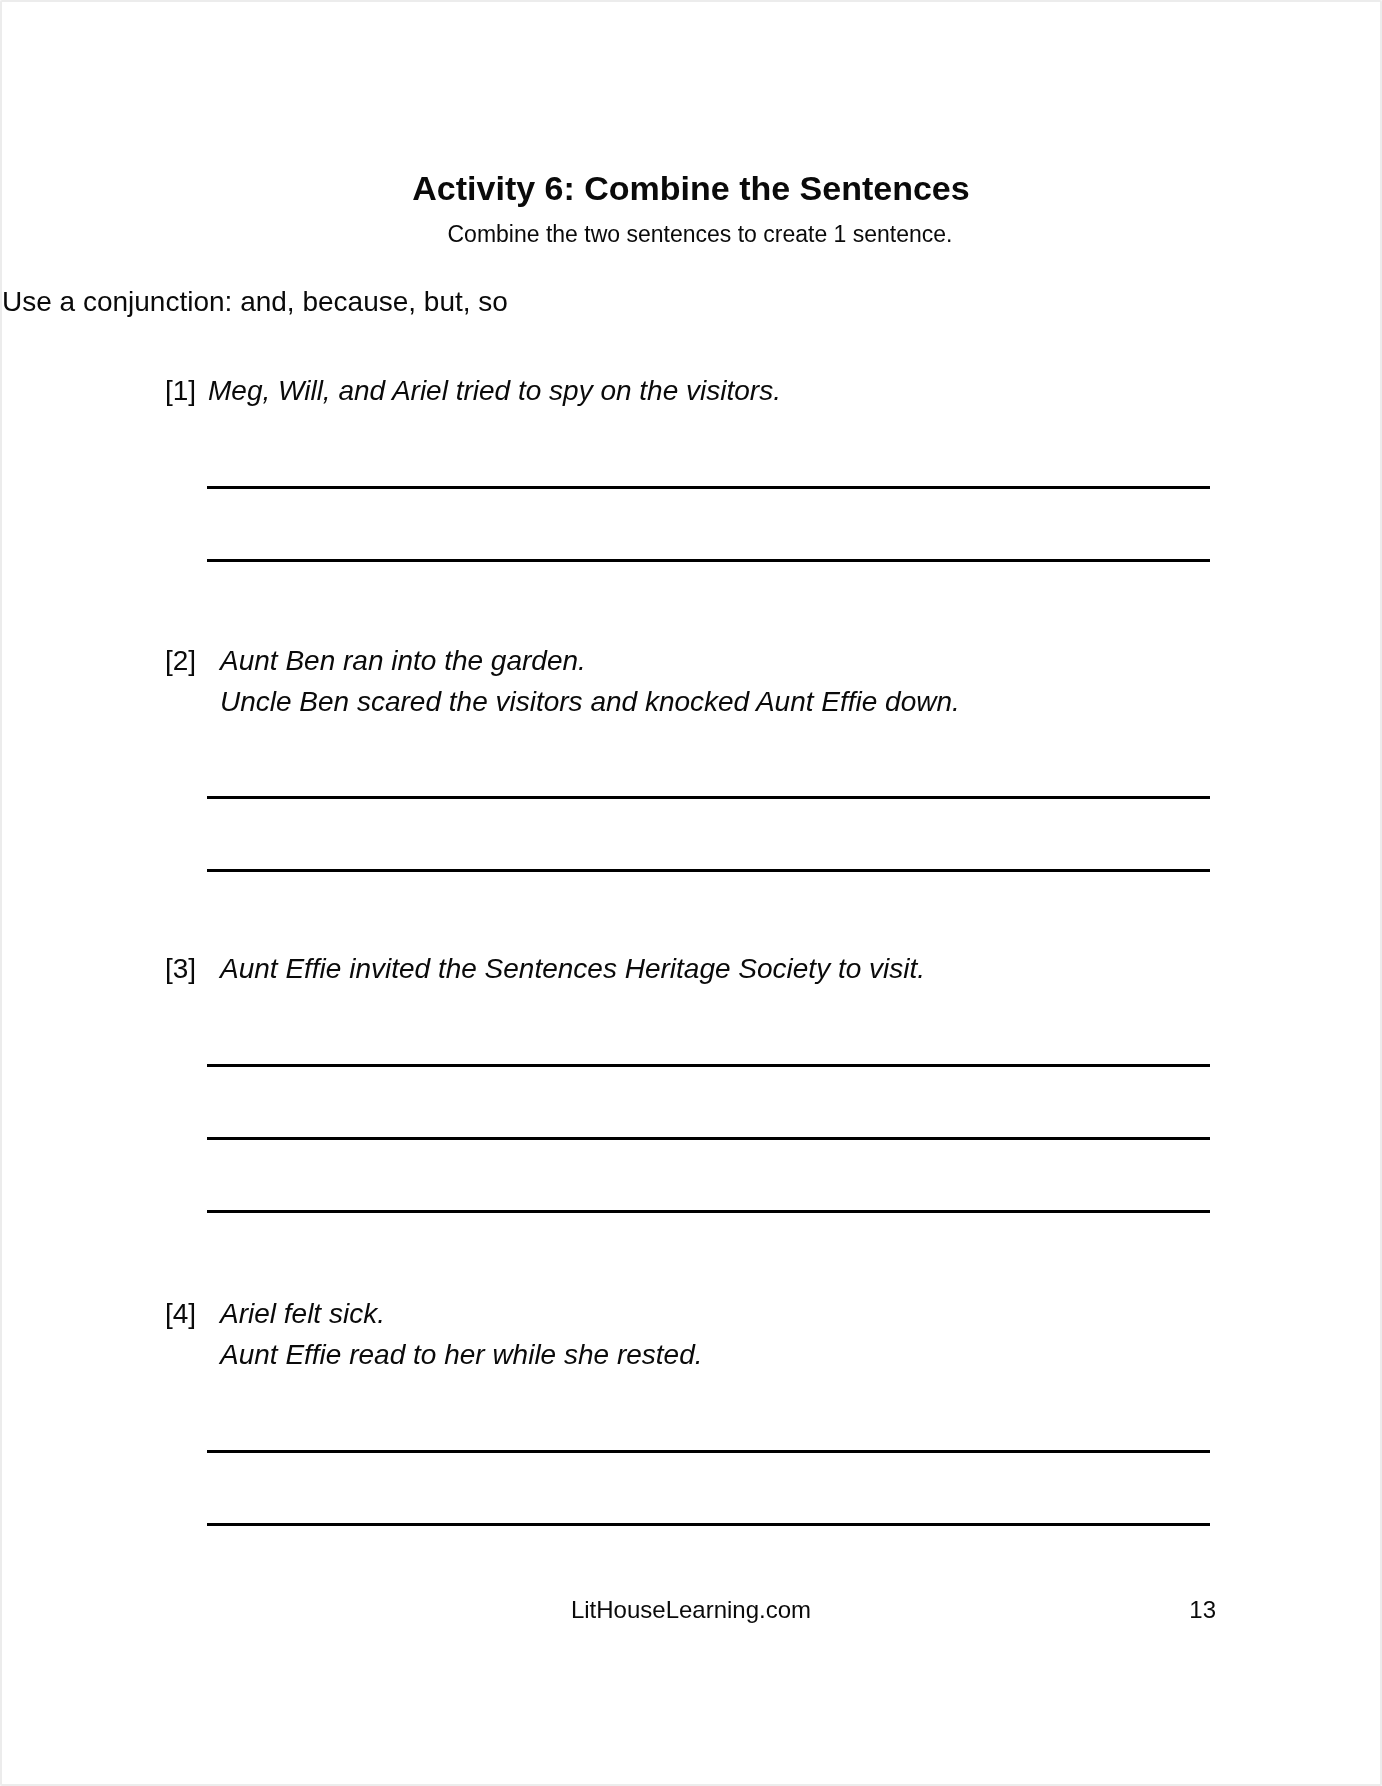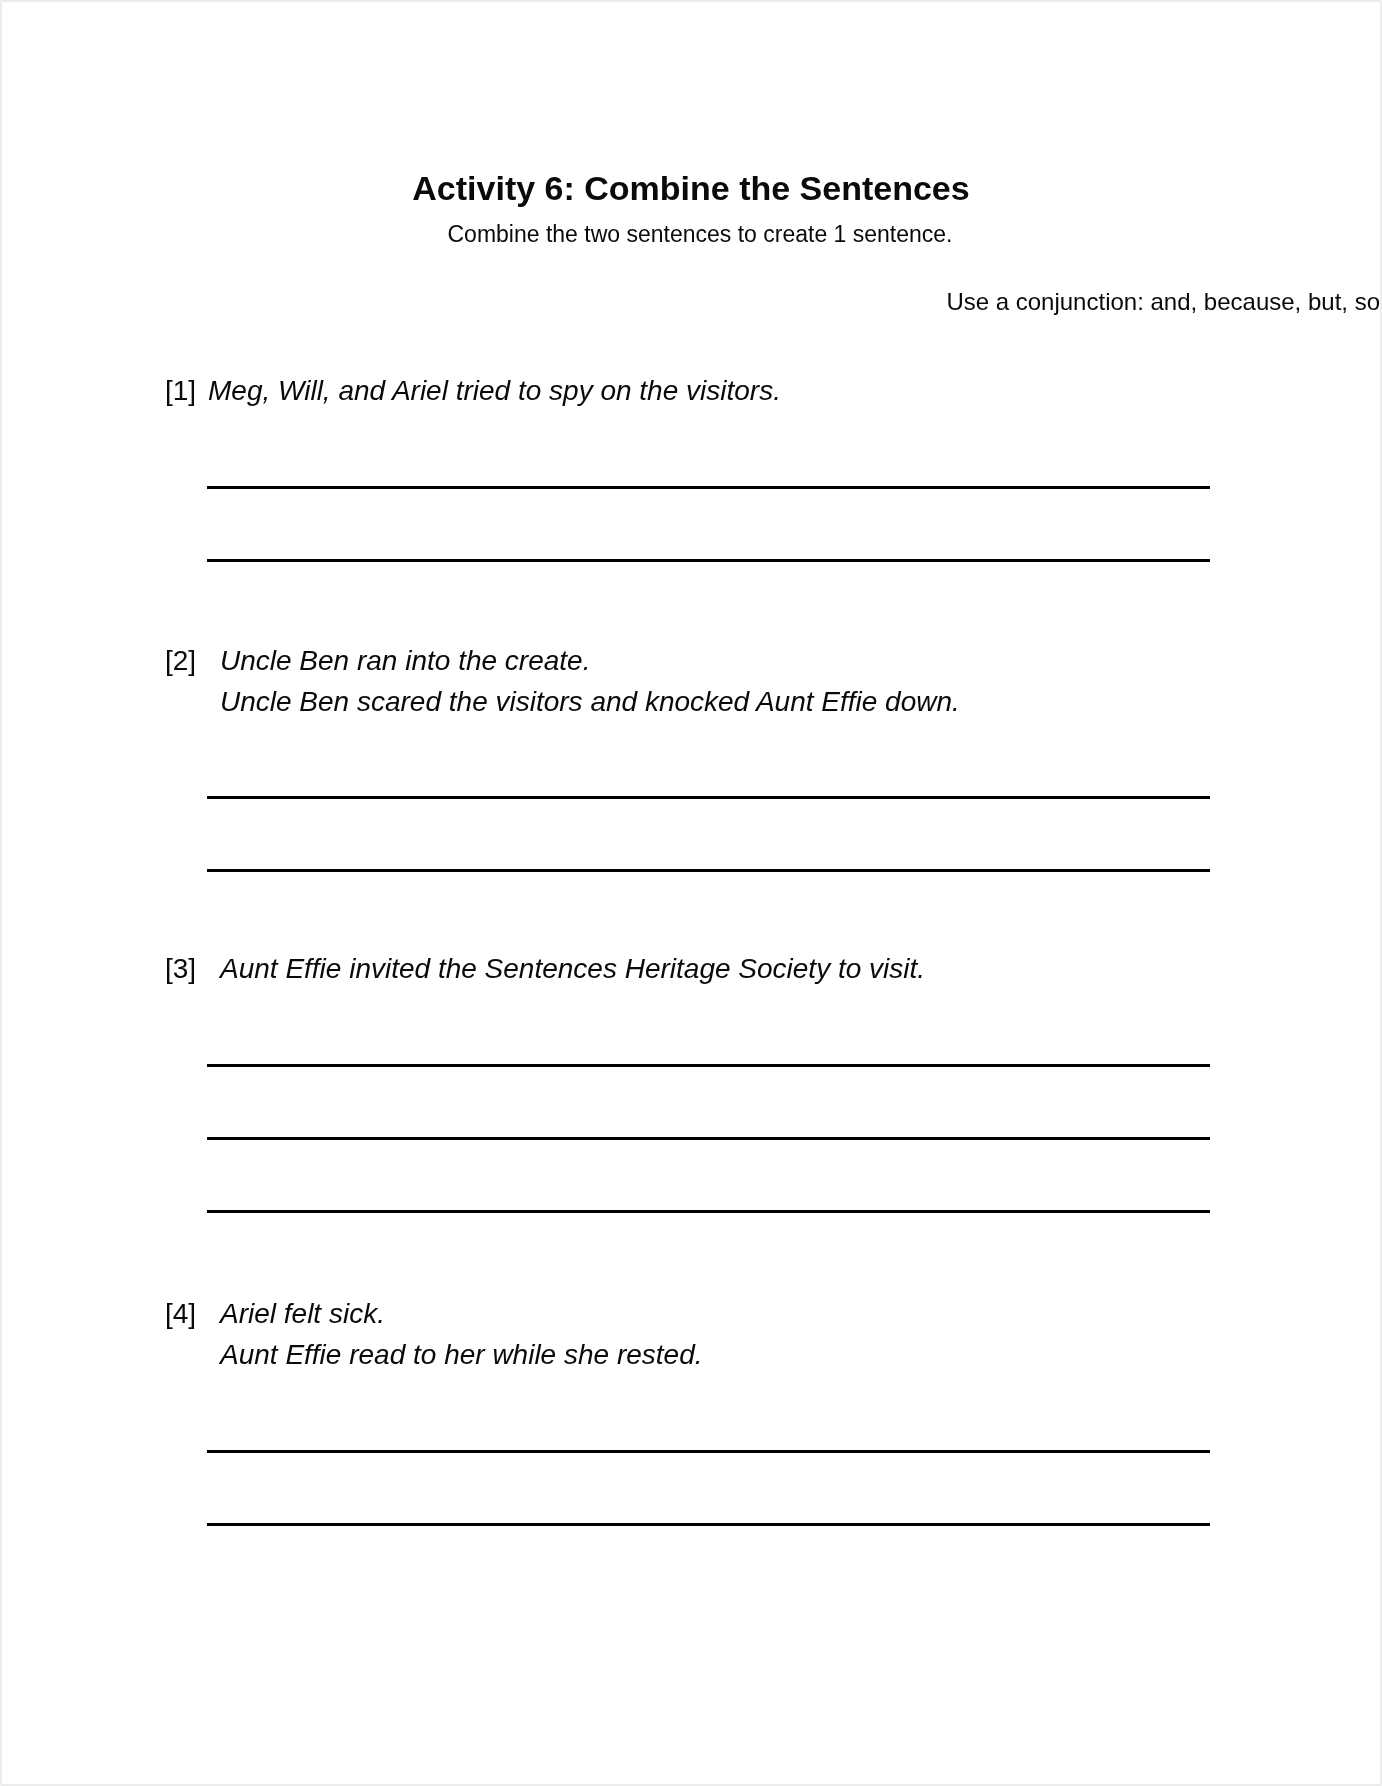--- a/index.html
+++ b/index.html
@@ -28,22 +28,22 @@
   }
   .subtitle {
     margin: 9px 0 0 0;
     text-align: center;
     font-size: 23px;
     line-height: 30px;
     padding-left: 18px;
   }
   .instruction {
     margin: 35px 0 0 0;
-    text-align: right;
-    font-size: 24px;
+    text-align: left;
+    font-size: 28px;
     line-height: 36px;
   }
   .item {
     display: flex;
     align-items: flex-start;
     padding-left: 163px;
     font-size: 28px;
     line-height: 41px;
   }
   .item-num {
@@ -99,21 +99,21 @@
     </div>
   </div>
   <div id="ans-group-1">
     <div class="ans"></div>
     <div class="ans"></div>
   </div>
 
   <div class="item" id="item-2">
     <span class="item-num">[2]</span>
     <div class="sentences">
-      <div>Uncle Ben ran into the create.</div>
+      <div>Aunt Ben ran into the garden.</div>
       <div>Uncle Ben scared the visitors and knocked Aunt Effie down.</div>
     </div>
   </div>
   <div id="ans-group-2">
     <div class="ans"></div>
     <div class="ans"></div>
   </div>
 
   <div class="item" id="item-3">
     <span class="item-num">[3]</span>
@@ -132,14 +132,18 @@
     <div class="sentences">
       <div>Ariel felt sick.</div>
       <div>Aunt Effie read to her while she rested.</div>
     </div>
   </div>
   <div id="ans-group-4">
     <div class="ans"></div>
     <div class="ans"></div>
   </div>
 
+  <div class="footer">
+    <span>LitHouseLearning.com</span>
+    <span class="page-num">13</span>
+  </div>
 
 </div>
 
 </body></html>

